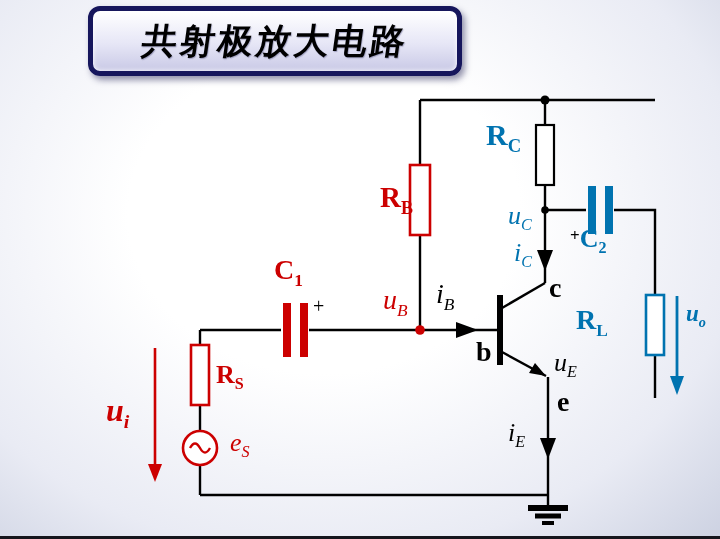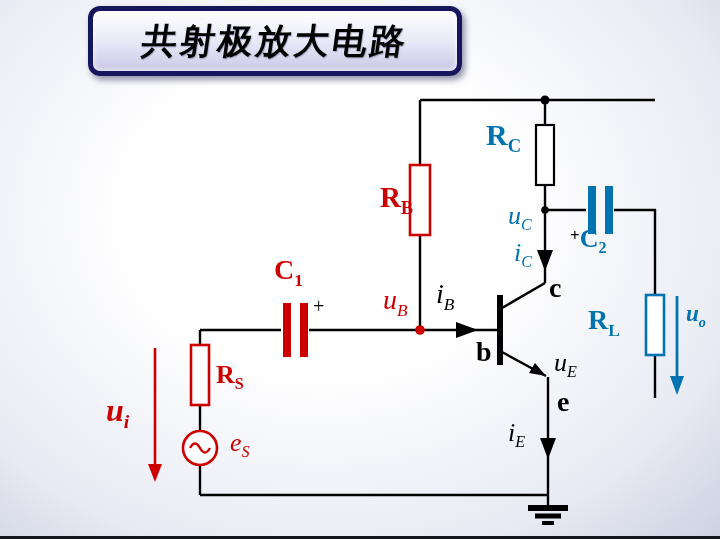--- a/index.html
+++ b/index.html
@@ -117,21 +117,21 @@
   <div class="lbl red bd" style="left:364px;top:183px;font-size:29px;margin-left:16px;"><span>R</span><sub>B</sub></div>
 
   <div class="lbl blue bd" style="left:486px;top:120px;font-size:30px;"><span>R</span><sub>C</sub></div>
 
   <div class="lbl blue it" style="left:508px;top:203px;font-size:26px;"><span>u</span><sub>C</sub></div>
 
   <div class="lbl blue it" style="left:514px;top:240px;font-size:26px;font-style:italic;"><span>i</span><sub>C</sub></div>
 
   <div class="lbl blue bd" style="left:570px;top:226px;font-size:26px;"><span class="blk" style="font-size:17px;vertical-align:6px;">+</span><span>C</span><sub>2</sub></div>
 
-  <div class="lbl blue bd" style="left:588px;top:306px;font-size:28px;"><span>R</span><sub>L</sub></div>
+  <div class="lbl blue bd" style="left:576px;top:306px;font-size:28px;"><span>R</span><sub>L</sub></div>
 
   <div class="lbl blue it bd" style="left:686px;top:302px;font-size:23px;"><span>u</span><sub>o</sub></div>
 
   <div class="lbl red it" style="left:383px;top:286px;font-size:28px;"><span>u</span><sub>B</sub></div>
 
   <div class="lbl blk it" style="left:436px;top:280px;font-size:28px;"><span>i</span><sub>B</sub></div>
 
   <div class="lbl blk bd" style="left:476px;top:338px;font-size:28px;"><span>b</span></div>
 
   <div class="lbl blk bd" style="left:549px;top:274px;font-size:28px;"><span>c</span></div>

